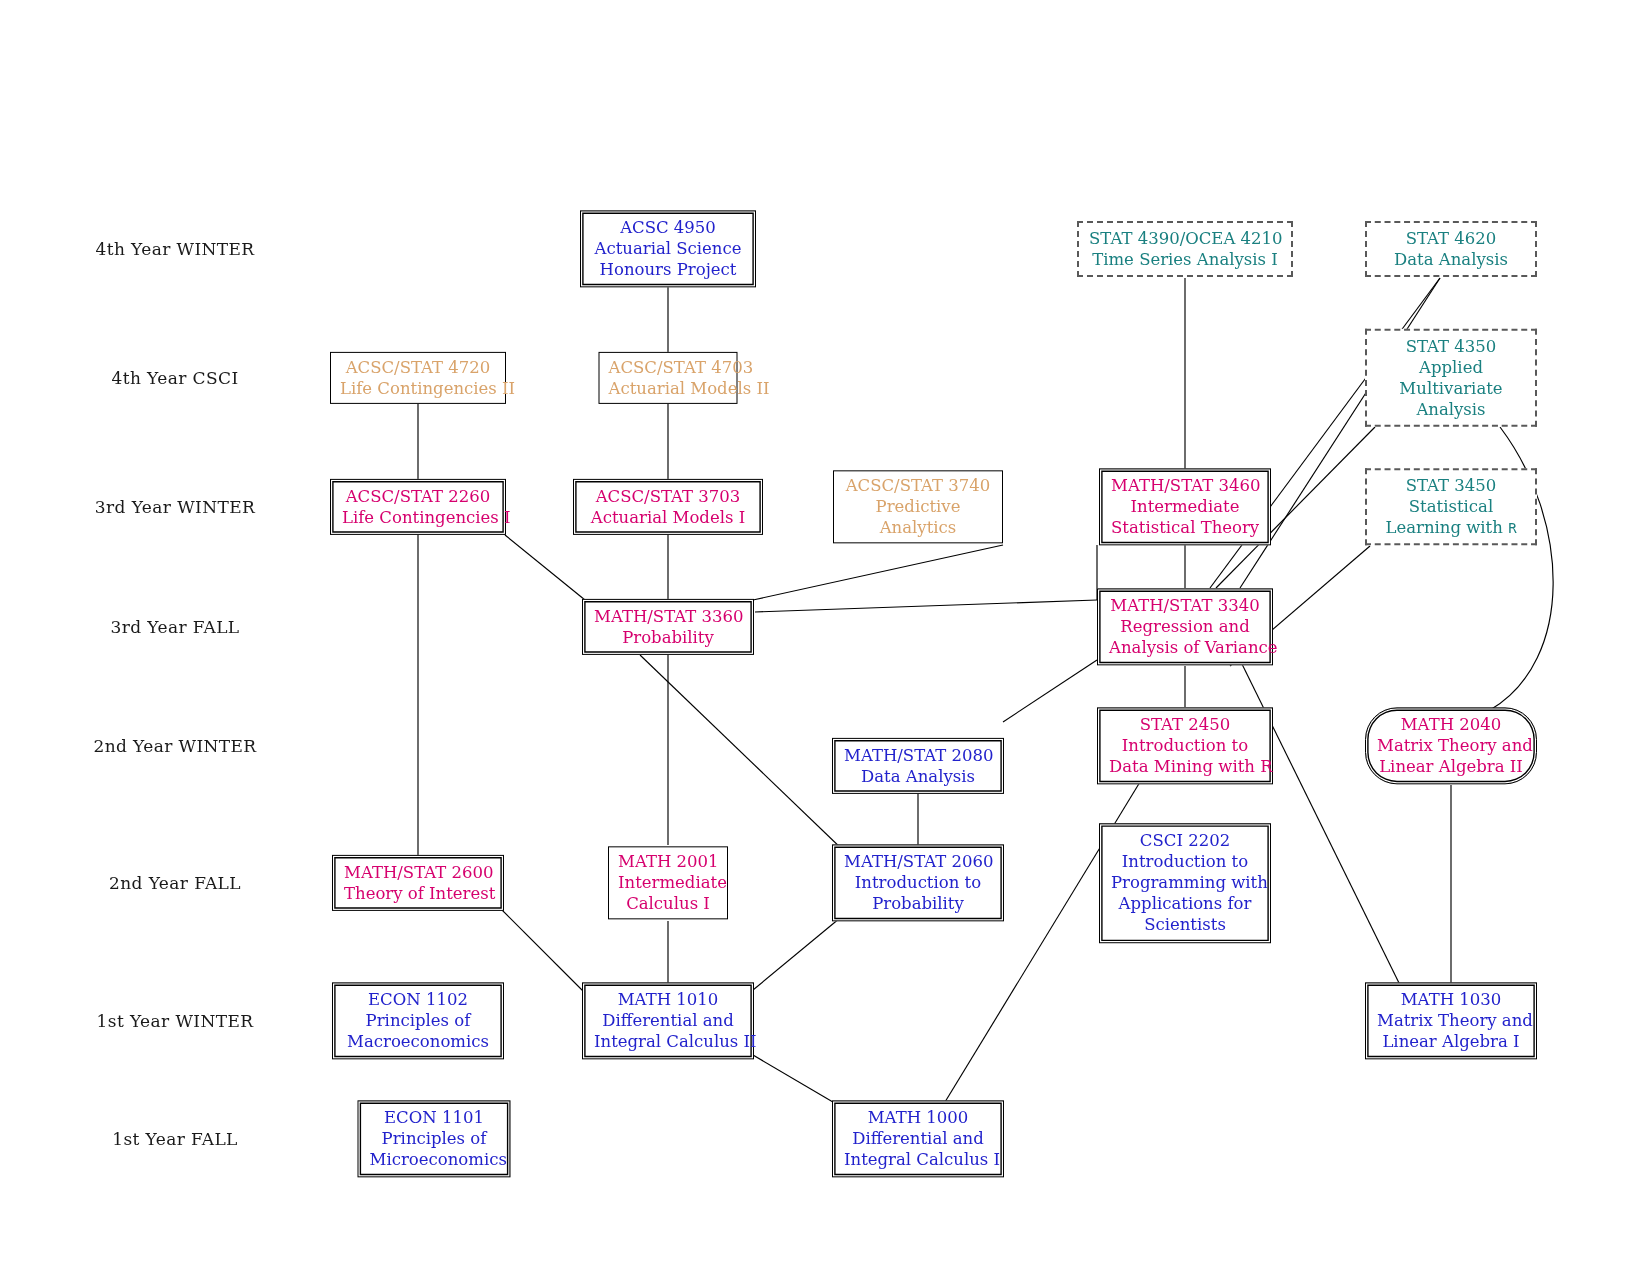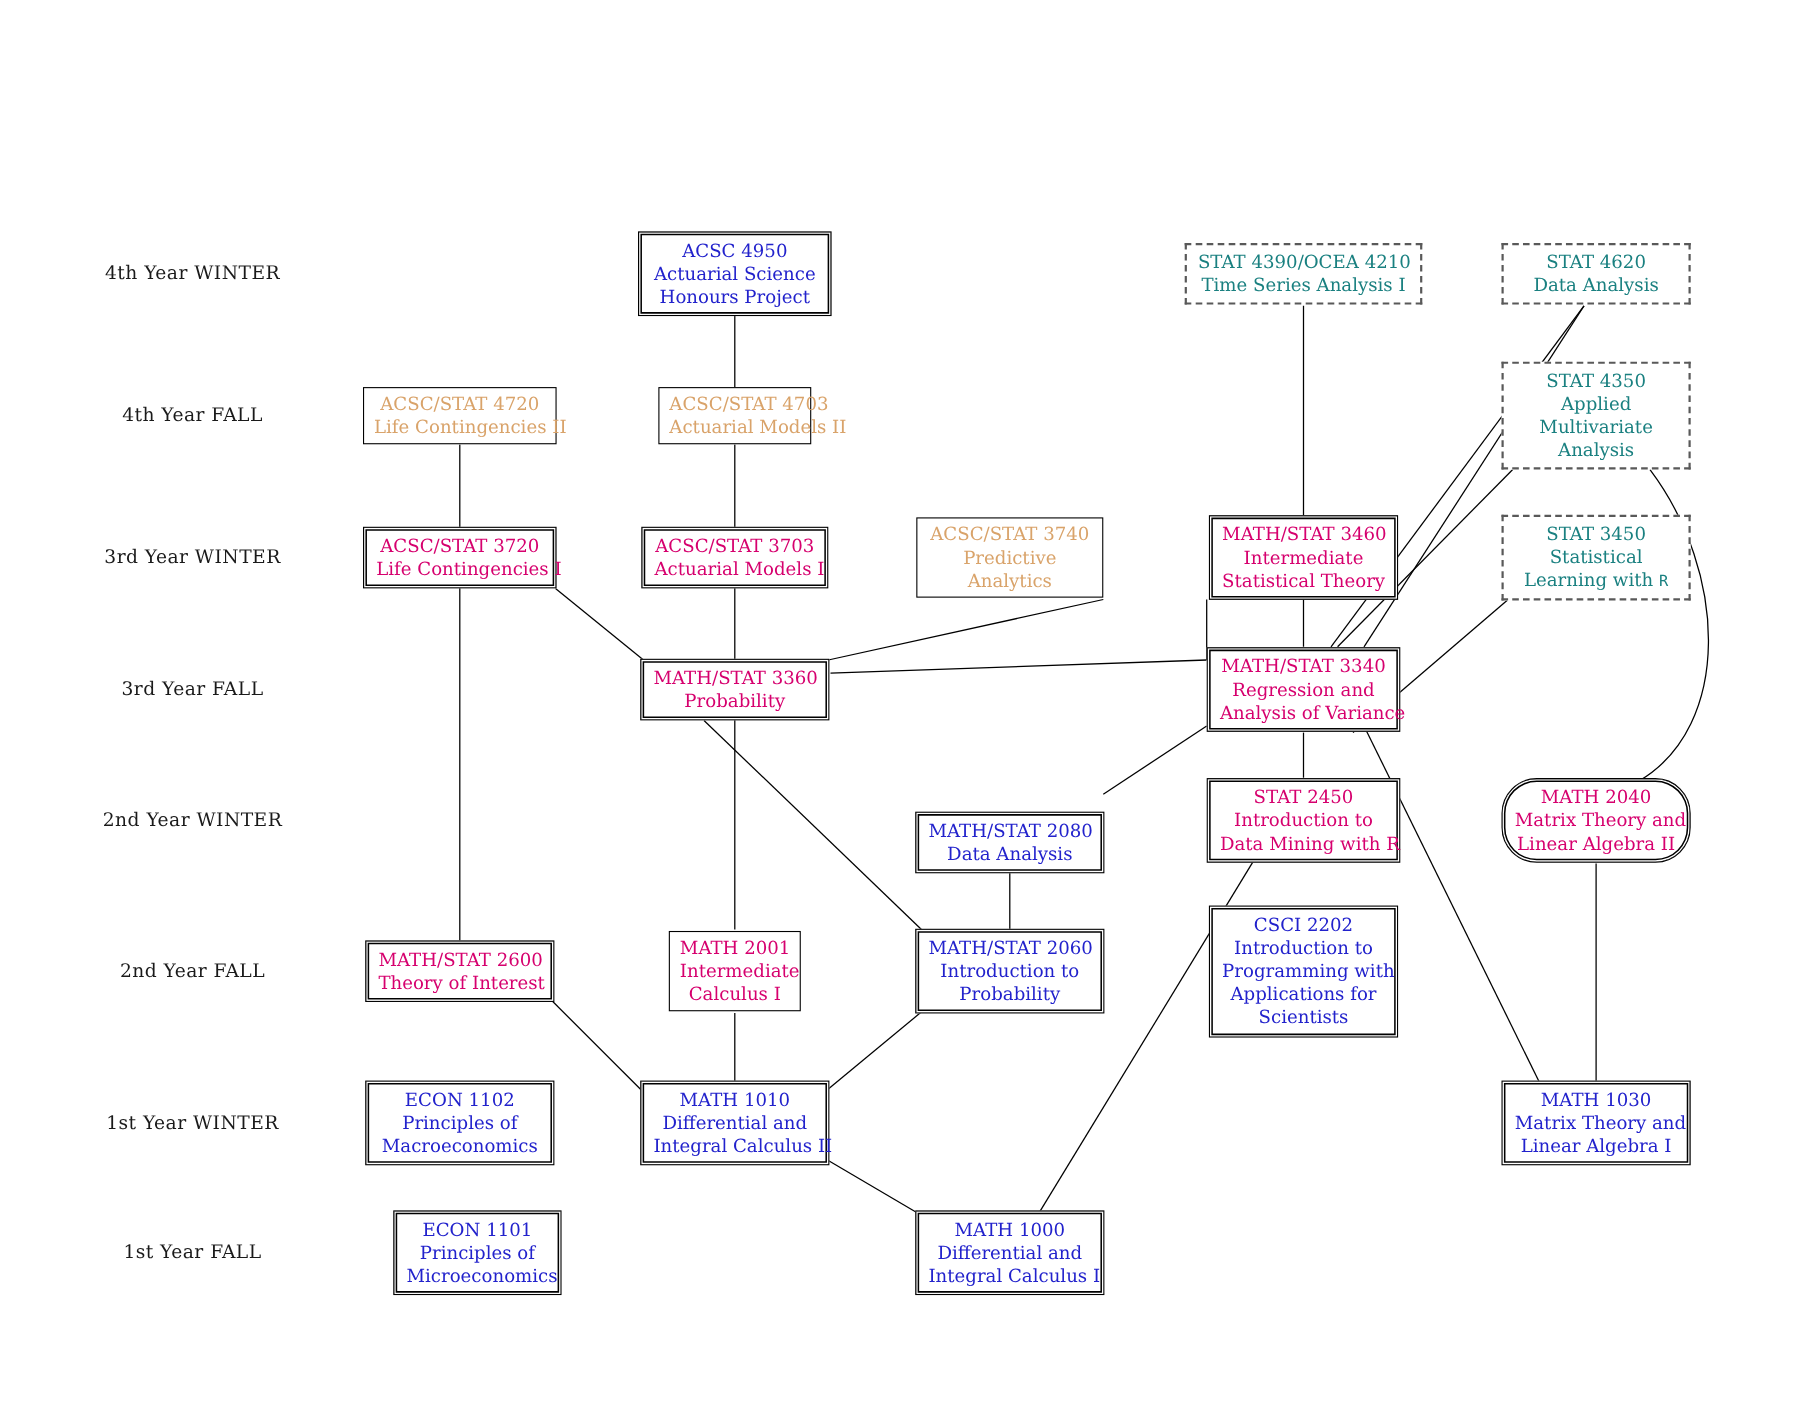--- a/index.html
+++ b/index.html
@@ -97,21 +97,21 @@
       <path d="M 668,921 L 668,985"></path>
       <path d="M 753,1055 L 838,1105"></path>
       <path d="M 1140,782 L 945,1102"></path>
       <path d="M 1240,660 L 1400,985"></path>
       <path d="M 1451,785 L 1451,985"></path>
       <path d="M 1500,427 C 1570,520 1575,660 1490,710"></path>
     </svg>
 
   <div id="row-labels">
       <div class="row-label" style="left: 175px; top: 249px;">4th Year WINTER</div>
-      <div class="row-label" style="left: 175px; top: 378px;">4th Year FALL</div>
+      <div class="row-label" style="left: 175px; top: 378px;">4th Year CSCI</div>
       <div class="row-label" style="left: 175px; top: 507px;">3rd Year WINTER</div>
       <div class="row-label" style="left: 175px; top: 627px;">3rd Year FALL</div>
       <div class="row-label" style="left: 175px; top: 746px;">2nd Year WINTER</div>
       <div class="row-label" style="left: 175px; top: 883px;">2nd Year FALL</div>
       <div class="row-label" style="left: 175px; top: 1021px;">1st Year WINTER</div>
       <div class="row-label" style="left: 175px; top: 1139px;">1st Year FALL</div>
     </div>
 
   <div id="nodes">
       <div class="node double" style="left: 668px; top: 249px; width: 176px; color: rgb(34, 34, 204);">
@@ -135,24 +135,24 @@
         <span class="ln">ACSC/STAT 4703</span>
         <span class="ln">Actuarial Models II</span>
       </div>
       <div class="node dashed" style="left: 1451px; top: 378px; width: 172px; color: rgb(26, 128, 128); border-color: rgb(89, 89, 89);">
         <span class="ln">STAT 4350</span>
         <span class="ln">Applied</span>
         <span class="ln">Multivariate</span>
         <span class="ln">Analysis</span>
       </div>
       <div class="node double" style="left: 418px; top: 507px; width: 176px; color: rgb(214, 0, 110);">
-        <span class="ln">ACSC/STAT 3720</span>
+        <span class="ln">ACSC/STAT 2260</span>
         <span class="ln">Life Contingencies I</span>
       </div>
-      <div class="node double" style="left: 668px; top: 507px; width: 170px; color: rgb(214, 0, 110);">
+      <div class="node double" style="left: 668px; top: 507px; width: 190px; color: rgb(214, 0, 110);">
         <span class="ln">ACSC/STAT 3703</span>
         <span class="ln">Actuarial Models I</span>
       </div>
       <div class="node single" style="left: 918px; top: 507px; width: 170px; color: rgb(217, 163, 106);">
         <span class="ln">ACSC/STAT 3740</span>
         <span class="ln">Predictive</span>
         <span class="ln">Analytics</span>
       </div>
       <div class="node double" style="left: 1185px; top: 507px; width: 172px; color: rgb(214, 0, 110);">
         <span class="ln">MATH/STAT 3460</span>

